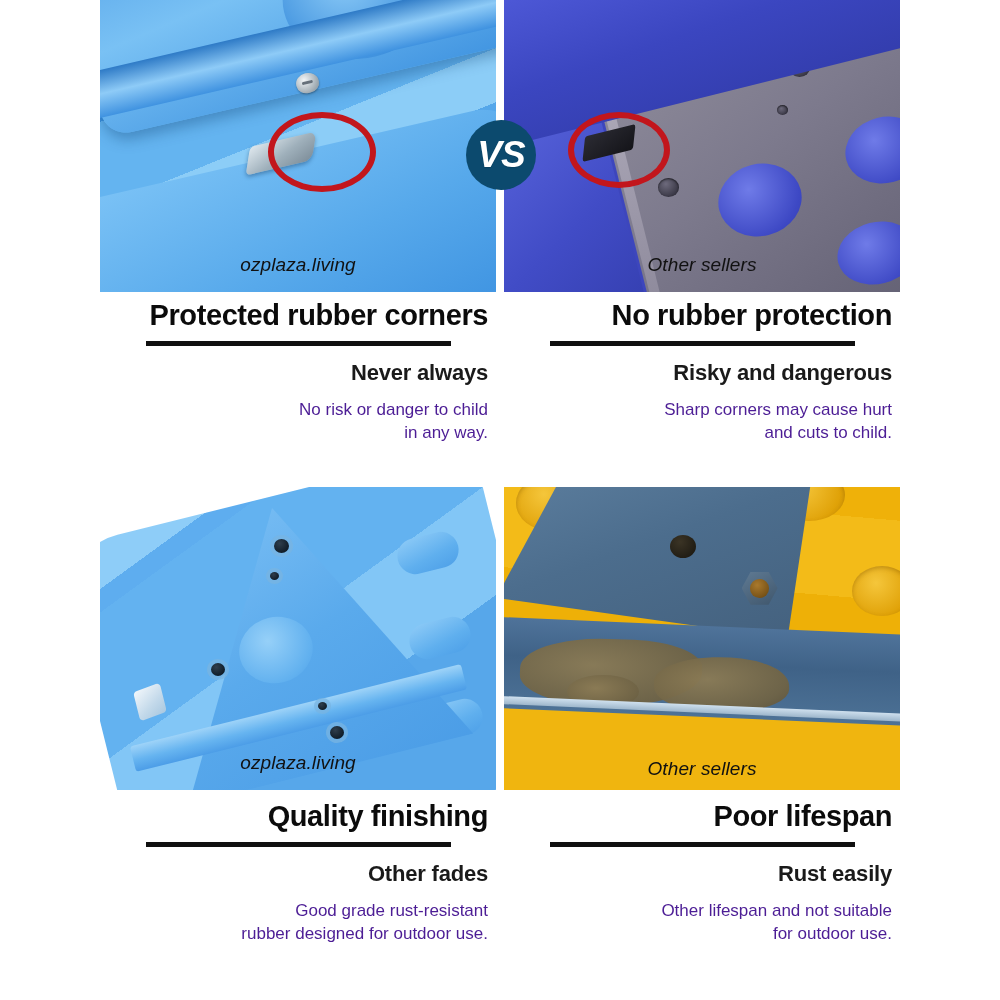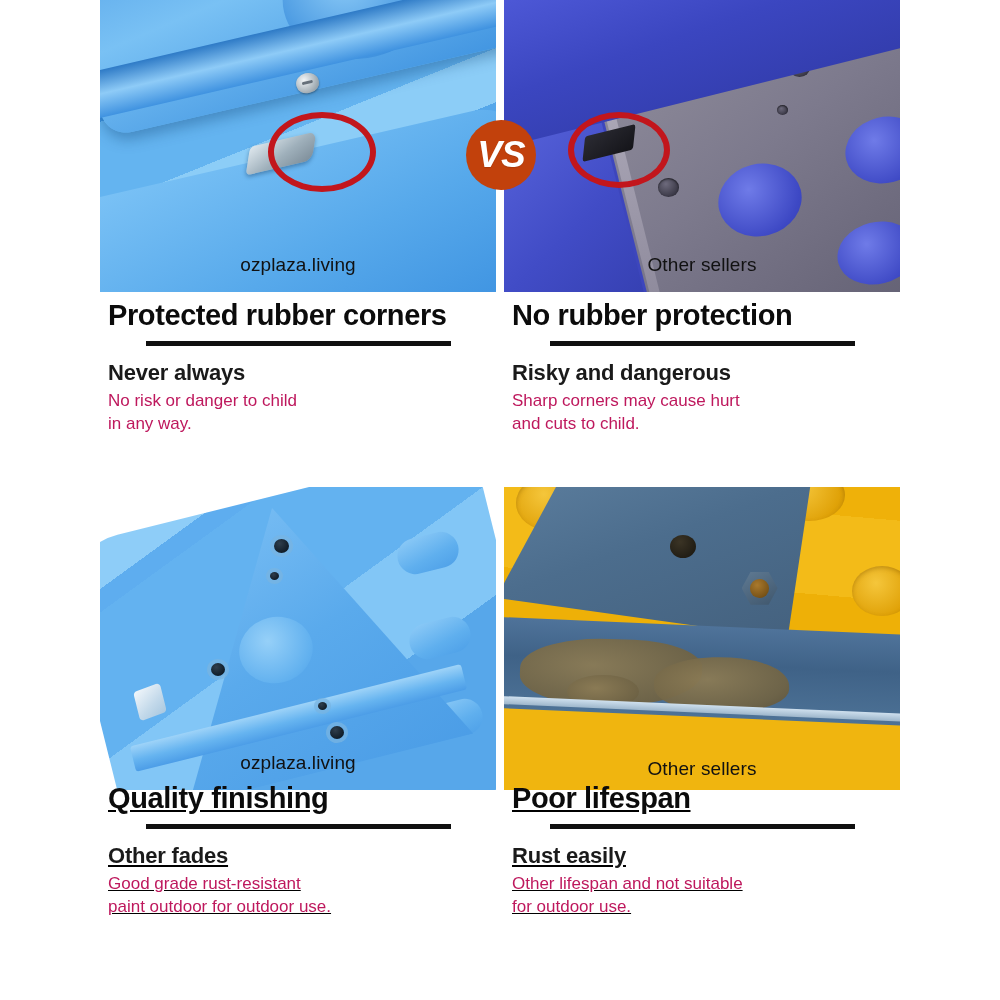--- a/index.html
+++ b/index.html
@@ -23,20 +23,21 @@
   .panel { position:absolute; top:0; height:100%; }
   .panel-left  { left:100px; width:396px; }
   .panel-right { left:504px; width:396px; }
 
   
   .photo {
     position:relative;
     width:100%;
     overflow:hidden;
     background:#ffffff;
+    font-style:italic;
   }
   #row-top .photo    { height:292px; }
   #row-bottom .photo { height:303px; }
 
   .photo-caption {
     position:absolute;
     left:0; right:0;
     bottom:16px;
     text-align:center;
     font-size:19px;
@@ -307,45 +308,45 @@
     border:6px solid #c2161c;
     border-radius:50%;
     z-index:8;
   }
 
   
   .vs-badge {
     position:absolute;
     width:70px; height:70px;
     border-radius:50%;
-    background:#c2410c;
+    background:#0c4a6e;
     color:#ffffff;
     font-size:37px;
     font-weight:bold;
     font-style:italic;
     letter-spacing:-1px;
     display:flex;
     align-items:center;
     justify-content:center;
     z-index:40;
     font-family:"Liberation Sans", sans-serif;
     text-shadow:0 1px 1px rgba(0,0,0,.12);
     text-align:center;
   }
   #vs-top    { left:466px; top:120px; }
 
   
   .textblock {
     position:absolute;
     left:0; right:0;
-    text-align:left;
+    text-align:right;
     padding:0 8px;
   }
   #row-top .textblock    { top:300px; }
-  #row-bottom .textblock { top:296px;text-decoration:underline; }
+  #row-bottom .textblock { top:314px; }
 
   .headline {
     font-size:29px;
     font-weight:bold;
     color:#0b0b0b;
     line-height:1.1;
     letter-spacing:-.4px;
     font-family:"Liberation Sans", sans-serif;
   }
   .rule {
@@ -356,23 +357,23 @@
   }
   .subhead {
     margin-top:14px;
     font-size:22px;
     font-weight:bold;
     color:#1a1a1a;
     letter-spacing:-.2px;
     font-family:"Liberation Sans", sans-serif;
   }
   .body-text {
-    margin-top:4px;
+    margin-top:13px;
     font-size:17px;
-    color:#be185d;
+    color:#4c1d95;
     line-height:1.35;
     font-family:"Liberation Sans", sans-serif;
   }
 </style>
 </head>
 <body>
 
 <div id="page">
 
   <div class="row" id="row-top">
@@ -456,21 +457,21 @@
           <div class="bl-hole bl-h5"></div>
         </div>
         <div class="photo-caption">ozplaza.living</div>
       </div>
       <div class="textblock">
         <div class="headline">Quality finishing</div>
         <div class="rule"></div>
         <div class="subhead">Other fades</div>
         <div class="body-text">
           <div>Good grade rust-resistant</div>
-          <div>paint outdoor for outdoor use.</div>
+          <div>rubber designed for outdoor use.</div>
         </div>
       </div>
     </div>
 
     <div class="panel panel-right">
       <div class="photo">
         <div class="scene">
           <div class="br-bg"></div>
           <div class="br-ydimple br-y1"></div>
           <div class="br-ydimple br-y2"></div>

